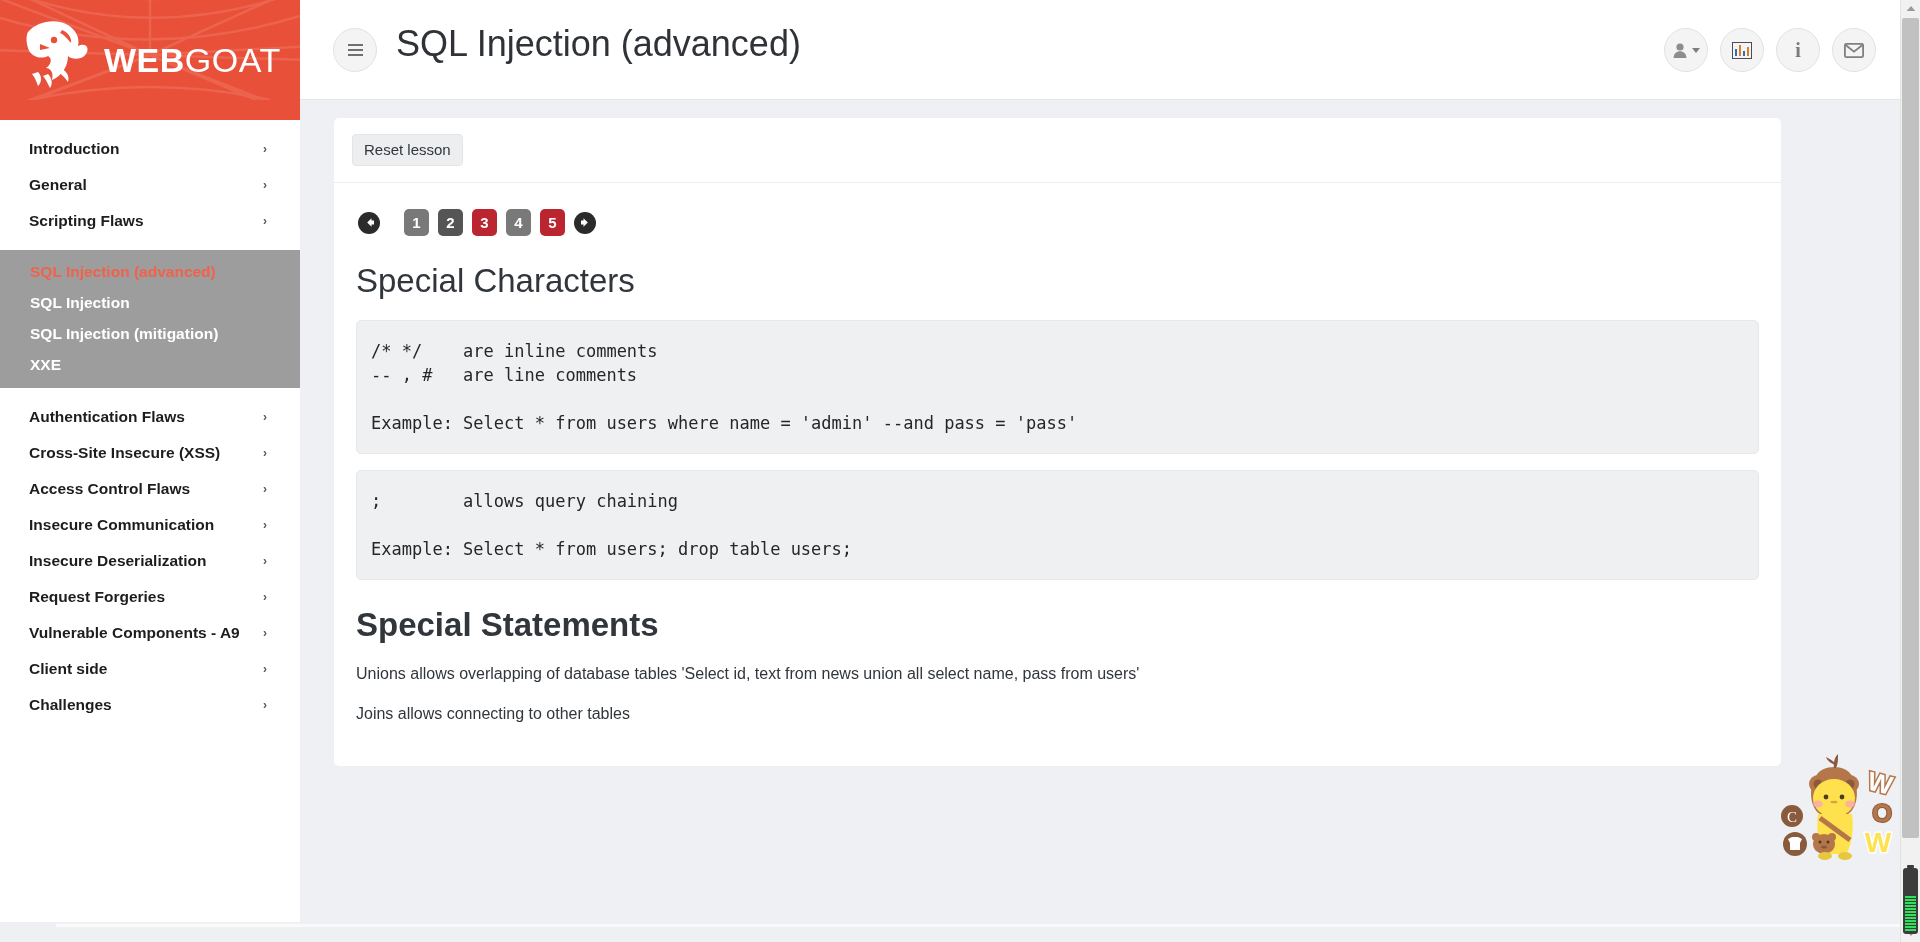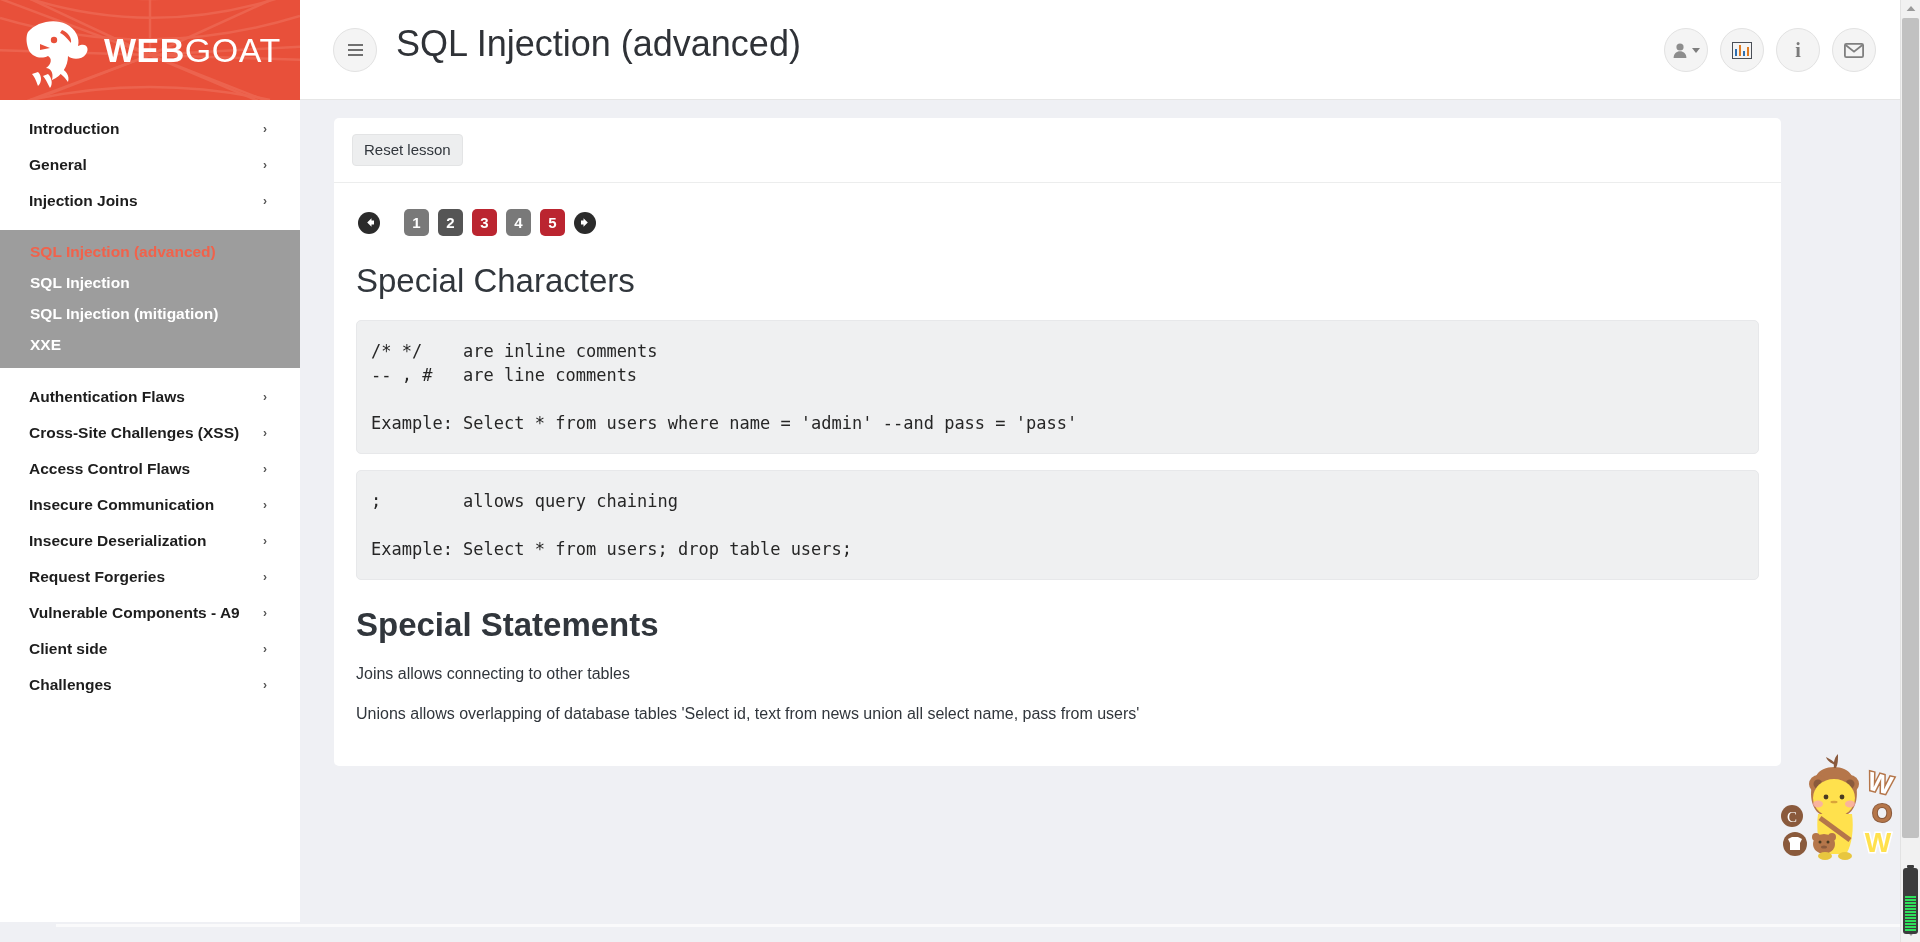--- a/index.html
+++ b/index.html
@@ -14,21 +14,21 @@
 
   
   .sidebar {
     position: absolute; left: 0; top: 0;
     width: 300px; height: 942px;
     background: #ffffff;
     z-index: 5;
   }
   .brand {
     position: relative;
-    height: 100px;
+    height: 120px;
     background: #e8503a;
     overflow: hidden;
     display: flex; align-items: center;
   }
   .brand-web {
     position: relative;
     z-index: 3;
     margin-left: 104px;
     font-size: 34px;
     letter-spacing: 0.5px;
@@ -284,21 +284,21 @@
     <ul class="nav">
       <li class="nav-item">
         <span>Introduction</span>
         <span class="chev">›</span>
       </li>
       <li class="nav-item">
         <span>General</span>
         <span class="chev">›</span>
       </li>
       <li class="nav-item">
-        <span>Injection Joins</span>
+        <span>Scripting Flaws</span>
         <span class="chev">›</span>
       </li>
     </ul>
 
     <ul class="submenu">
       <li class="sub-item active">
         <span>SQL Injection (advanced)</span>
       </li>
       <li class="sub-item">
         <span>SQL Injection</span>
@@ -310,21 +310,21 @@
         <span>XXE</span>
       </li>
     </ul>
 
     <ul class="nav">
       <li class="nav-item">
         <span>Authentication Flaws</span>
         <span class="chev">›</span>
       </li>
       <li class="nav-item">
-        <span>Cross-Site Challenges (XSS)</span>
+        <span>Cross-Site Insecure (XSS)</span>
         <span class="chev">›</span>
       </li>
       <li class="nav-item">
         <span>Access Control Flaws</span>
         <span class="chev">›</span>
       </li>
       <li class="nav-item">
         <span>Insecure Communication</span>
         <span class="chev">›</span>
       </li>
@@ -421,22 +421,22 @@
 
         <pre class="codeblock">/* */    are inline comments
 -- , #   are line comments
 
 Example: Select * from users where name = 'admin' --and pass = 'pass'</pre>
         <pre class="codeblock">;        allows query chaining
 
 Example: Select * from users; drop table users;</pre>
 
         <h2 class="section second">Special Statements</h2>
+        <p class="para">Unions allows overlapping of database tables 'Select id, text from news union all select name, pass from users'</p>
         <p class="para">Joins allows connecting to other tables</p>
-        <p class="para">Unions allows overlapping of database tables 'Select id, text from news union all select name, pass from users'</p>
 
       </div>
     </div>
   </div>
 
   <div class="bottom-strip">
     <div class="hl"></div>
   </div>
 
   <svg class="mascot" viewBox="0 0 120 116">

